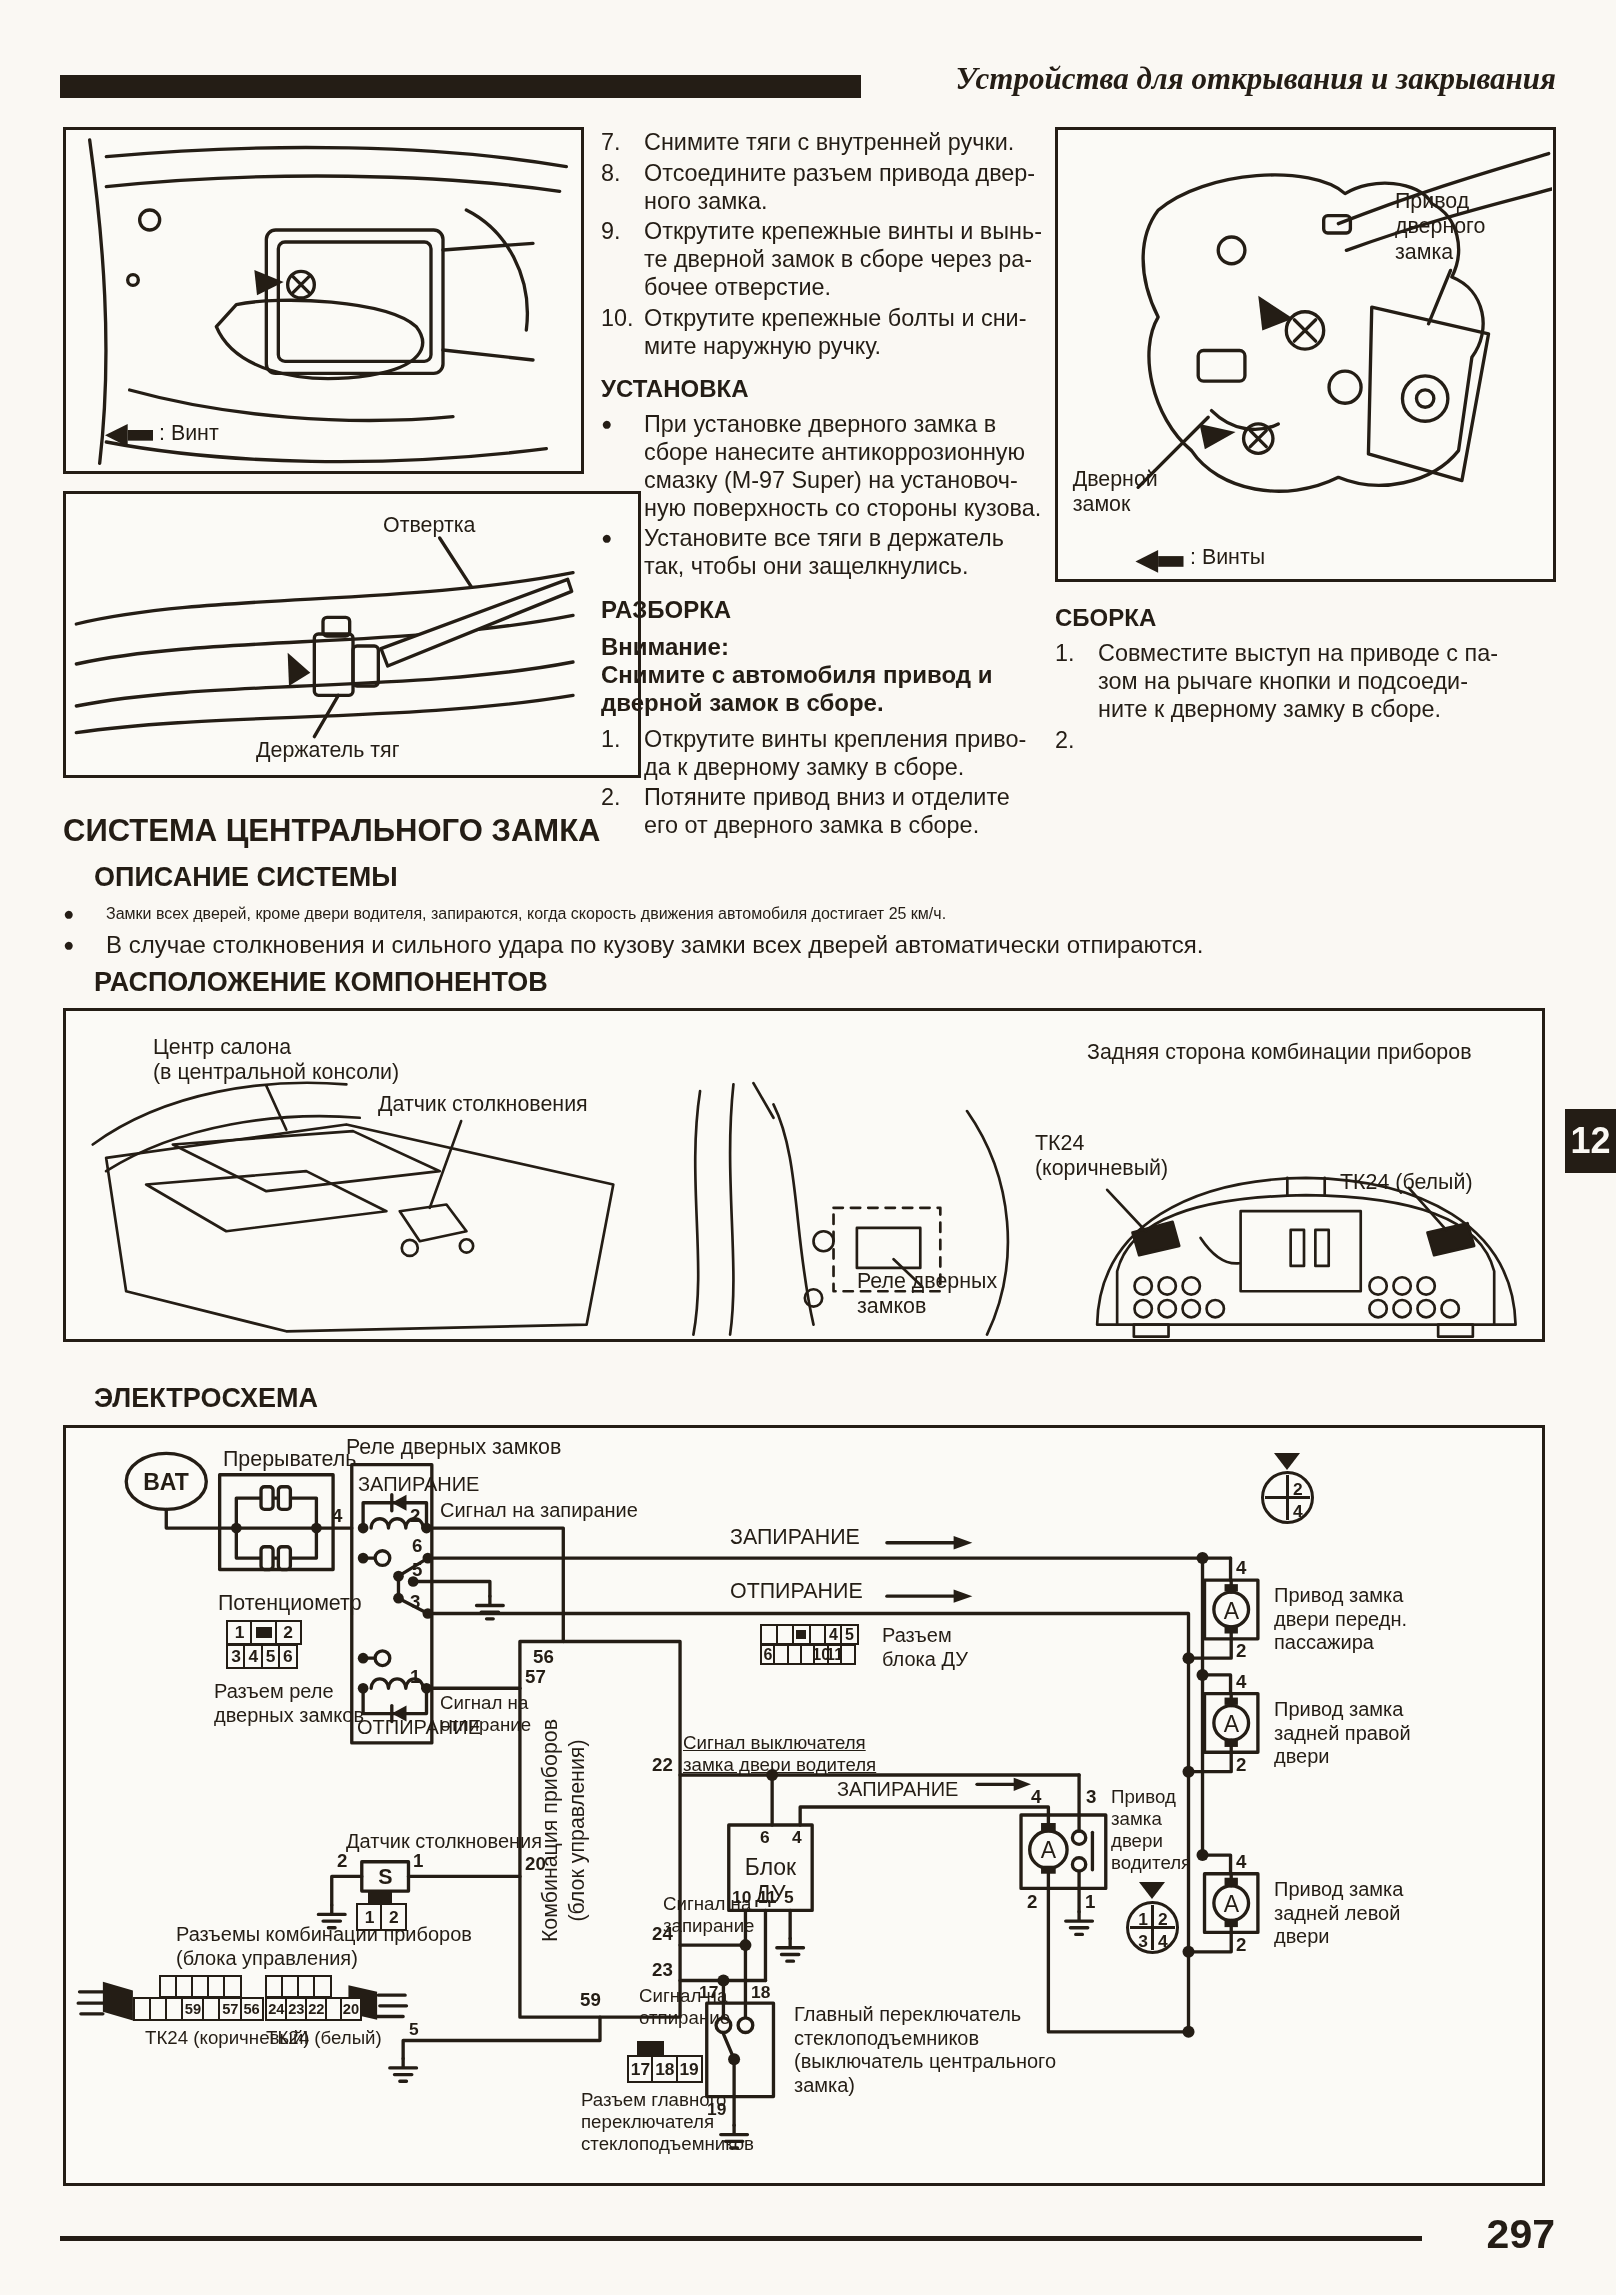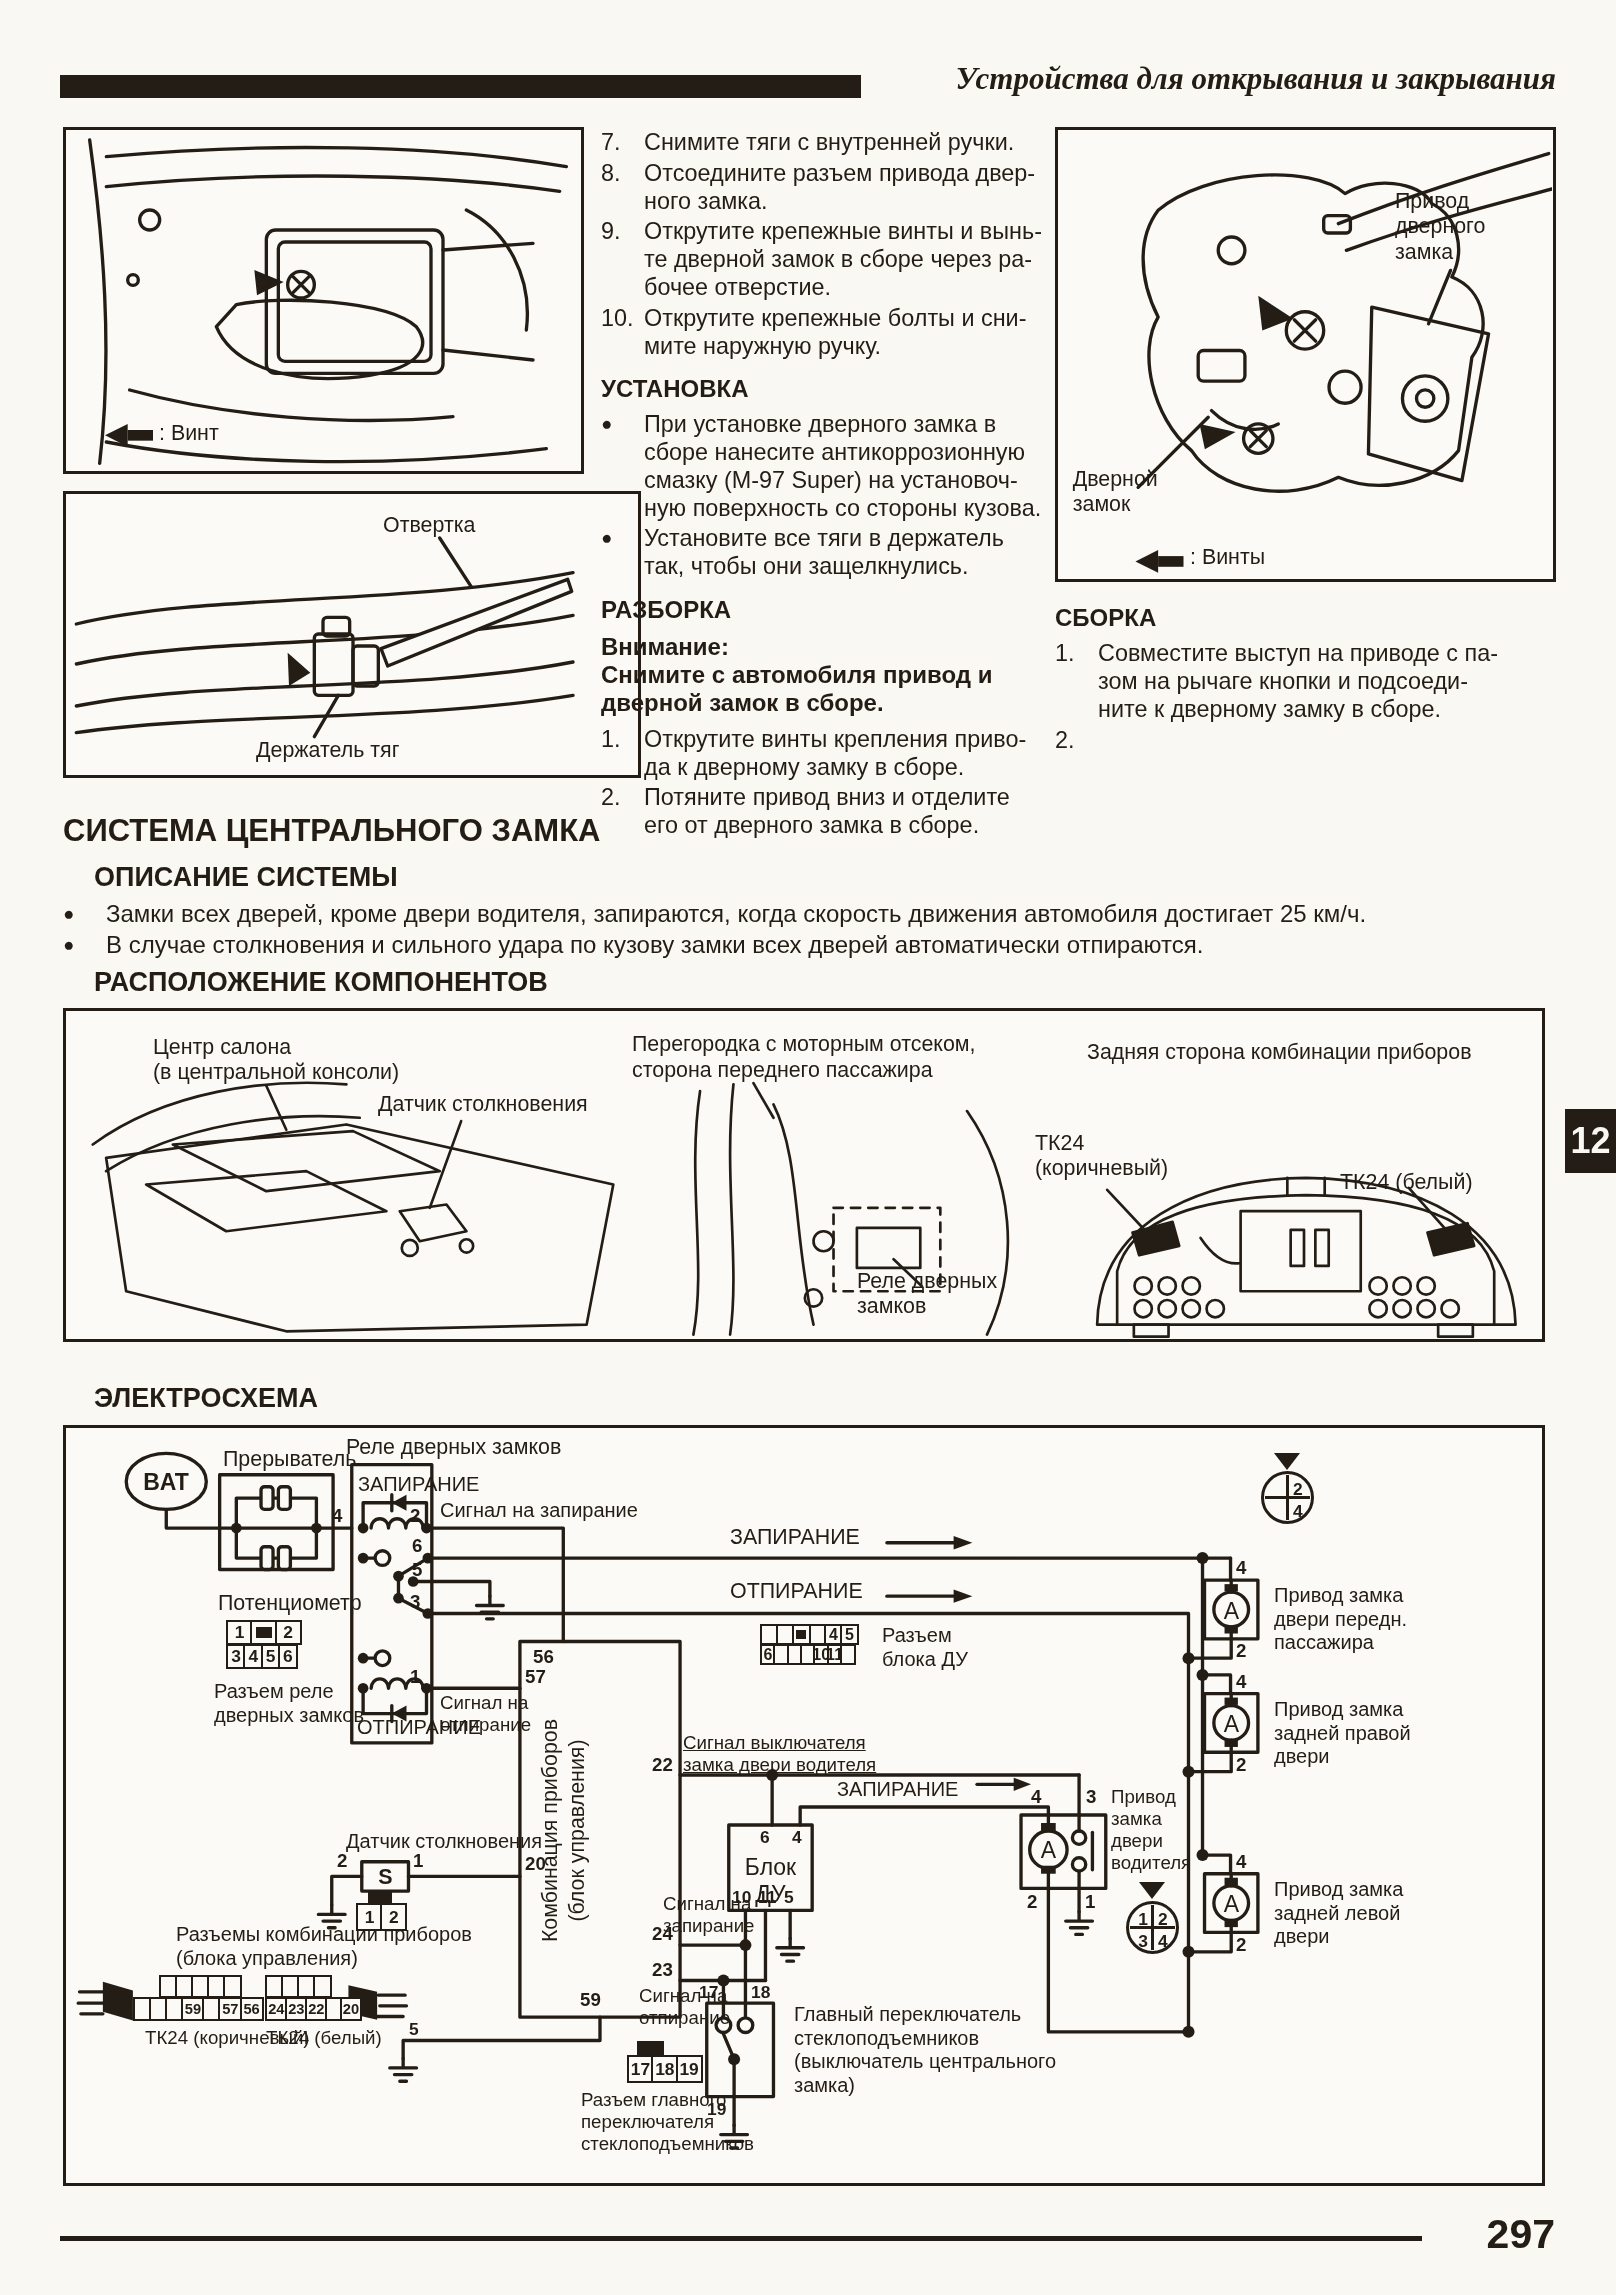--- a/index.html
+++ b/index.html
@@ -201,21 +201,21 @@
     <div class="step">
       <span class="n">2.</span>
     </div>
   </div>
 
   <div class="h1" style="left:63px;top:813px;">СИСТЕМА ЦЕНТРАЛЬНОГО ЗАМКА</div>
   <div class="h2" style="left:63px;top:862px;">ОПИСАНИЕ СИСТЕМЫ</div>
   <div class="col" style="left:63px;top:900px;width:1495px;">
     <div class="step">
       <span class="dot">●</span>
-      <span class="t" style="font-size:24px;">Замки всех дверей, кроме двери водителя, запираются, когда скорость движения автомобиля достигает 25 км/ч.</span>
+      <span class="t" style="font-size:16px;">Замки всех дверей, кроме двери водителя, запираются, когда скорость движения автомобиля достигает 25 км/ч.</span>
     </div>
     <div class="step">
       <span class="dot">●</span>
       <span class="t" style="font-size:24px;">В случае столкновения и сильного удара по кузову замки всех дверей автоматически отпираются.</span>
     </div>
   </div>
   <div class="h2" style="left:63px;top:967px;">РАСПОЛОЖЕНИЕ КОМПОНЕНТОВ</div>
 
   <div class="fig" style="left:63px;top:1008px;width:1482px;height:334px;">
     <svg width="1475" height="327" viewBox="0 0 2210 490">
@@ -268,22 +268,20 @@
         <path d="M1598,332 L1658,316 L1668,352 L1608,366 Z" fill="#241d15"></path>
         <path d="M2040,332 L2100,318 L2110,352 L2050,366 Z" fill="#241d15"></path>
         <path d="M1560,268 L1618,330"></path>
         <path d="M2012,265 L2068,328"></path>
         <path d="M1700,340 C1720,370 1740,380 1758,378"></path>
       </g>
     </svg>
     <div class="lbl s32" style="left:87px;top:24px;">Центр салона
 (в центральной консоли)</div>
     <div class="lbl s32" style="left:312px;top:81px;">Датчик столкновения</div>
-    <div class="lbl s32" style="left:566px;top:21.4px;">Перегородка с моторным отсеком,
-сторона переднего пассажира</div>
     <div class="lbl s32" style="left:791px;top:258px;">Реле дверных
 замков</div>
     <div class="lbl s32" style="left:1021px;top:29px;">Задняя сторона комбинации приборов</div>
     <div class="lbl s32" style="left:969px;top:120px;">ТК24
 (коричневый)</div>
     <div class="lbl s32" style="left:1274px;top:159px;">ТК24 (белый)</div>
   </div>
 
   <div class="tab12" style="left:1565px;top:1109px;width:51px;height:64px;">12</div>
 

